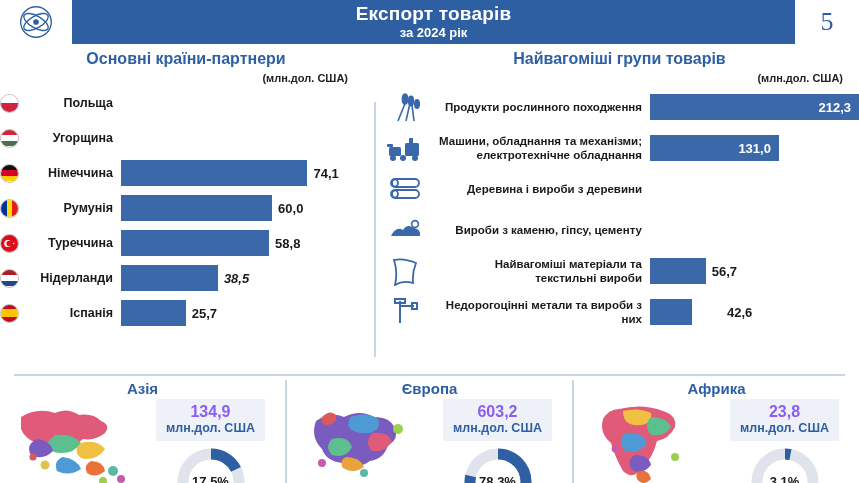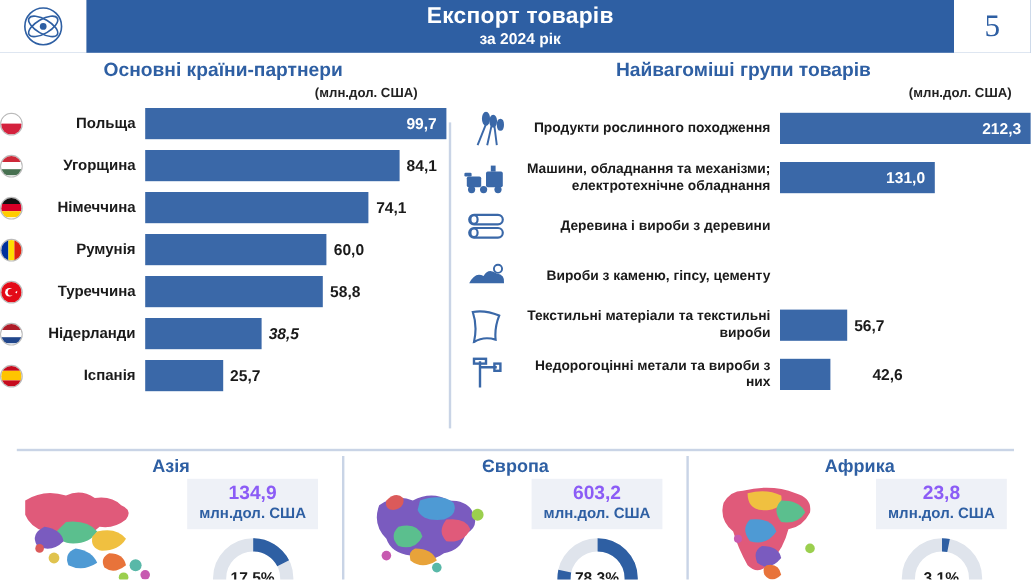--- a/index.html
+++ b/index.html
@@ -215,37 +215,29 @@
     <div class="units" style="padding-right:24px;margin-top:4px;">(млн.дол. США)</div>
 
     <div class="bars">
 
       <div class="bar-row">
         <div class="flag">
           <div class="s" style="top:0;height:50%;background:#ffffff;"></div>
           <div class="s" style="top:50%;height:50%;background:#d4213d;"></div>
         </div>
         <div class="country-label">Польща</div>
-        <div class="bar-track">
-          <div class="bar" style="width:100%;"></div>
-          <div class="bar-val inside" style="left:100%;">99,7</div>
-        </div>
       </div>
 
       <div class="bar-row">
         <div class="flag">
           <div class="s" style="top:0;height:33.3%;background:#ce2939;"></div>
           <div class="s" style="top:33.3%;height:33.4%;background:#ffffff;"></div>
           <div class="s" style="top:66.7%;height:33.3%;background:#477050;"></div>
         </div>
         <div class="country-label">Угорщина</div>
-        <div class="bar-track">
-          <div class="bar" style="width:84.4%;"></div>
-          <div class="bar-val" style="left:84.4%;">84,1</div>
-        </div>
       </div>
 
       <div class="bar-row">
         <div class="flag">
           <div class="s" style="top:0;height:33.3%;background:#111111;"></div>
           <div class="s" style="top:33.3%;height:33.4%;background:#d80027;"></div>
           <div class="s" style="top:66.7%;height:33.3%;background:#ffcc00;"></div>
         </div>
         <div class="country-label">Німеччина</div>
         <div class="bar-track">
@@ -384,21 +376,21 @@
         </div>
         <div class="grow-label">Вироби з каменю, гіпсу, цементу</div>
       </div>
 
       <div class="grow-row">
         <div class="grow-icon">
           <svg width="40" height="30" viewBox="0 0 40 30">
             <path d="M8 4 q10 -2 22 3 q-4 10 -3 20 q-10 -3 -18 2 q3 -13 -1 -25 z" fill="none" stroke="#3a68a8" stroke-width="1.8"></path>
           </svg>
         </div>
-        <div class="grow-label">Текстильні матеріали та текстильні вироби</div>
+        <div class="grow-label">Найвагоміші матеріали та текстильні вироби</div>
         <div class="grow-track">
           <div class="bar" style="width:26.7%;"></div>
           <div class="bar-val" style="left:26.7%;">56,7</div>
         </div>
       </div>
 
       <div class="grow-row">
         <div class="grow-icon">
           <svg width="40" height="30" viewBox="0 0 40 30">
             <g fill="none" stroke="#3a68a8" stroke-width="2">

